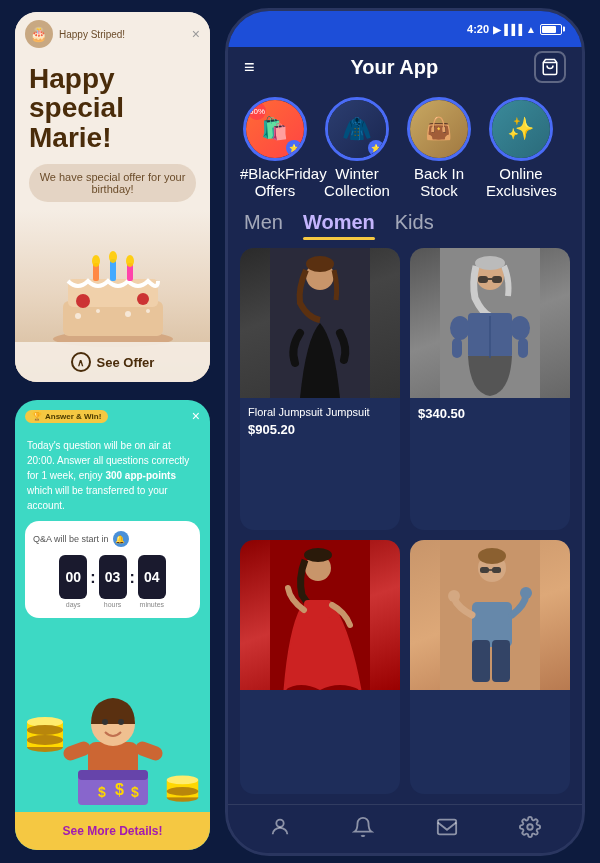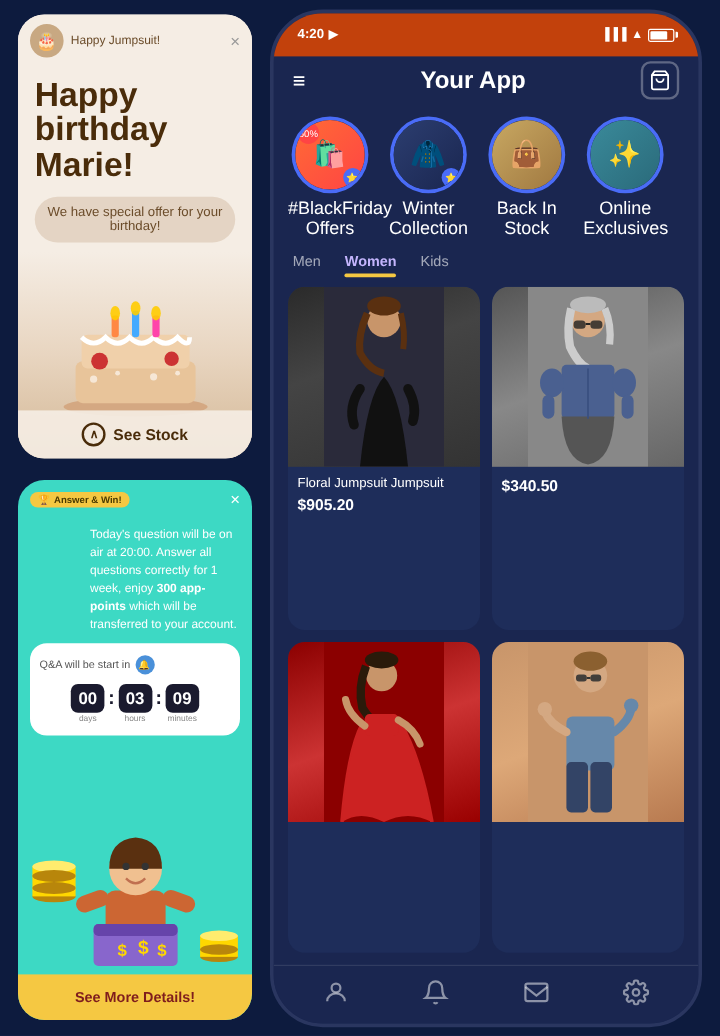--- a/index.html
+++ b/index.html
@@ -140,21 +140,20 @@
       margin-left: auto;
       font-size: 14px;
       color: #fff;
       cursor: pointer;
     }
     .qa-text {
       padding: 6px 12px 8px;
       font-size: 10px;
       color: #fff;
       line-height: 1.5;
-      margin-left: 48px;
     }
     .qa-text strong {
       font-weight: 900;
     }
     .qa-countdown-box {
       margin: 0 10px;
       background: #fff;
       border-radius: 14px;
       padding: 10px 8px;
     }
@@ -182,21 +181,21 @@
       display: flex;
       flex-direction: column;
       align-items: center;
     }
     .qa-time-value {
       background: #1a1a2e;
       color: #fff;
       font-size: 14px;
       font-weight: 700;
       border-radius: 6px;
-      width: 28px; height: 24px;
+      width: 28px; height: 44px;
       display: flex; align-items: center; justify-content: center;
     }
     .qa-time-label {
       font-size: 7px;
       color: #888;
       margin-top: 2px;
     }
     .qa-colon {
       font-size: 16px;
       font-weight: 700;
@@ -226,45 +225,45 @@
       right: 10px;
       width: 35px;
     }
     .qa-see-more {
       background: #f5c842;
       margin: 0;
       padding: 12px;
       text-align: center;
       font-size: 12px;
       font-weight: 700;
-      color: #7f1d1d;
+      color: #a21caf;
       cursor: pointer;
     }
 
     
     .phone-mockup {
       position: absolute;
       top: 8px;
       left: 225px;
       width: 360px;
       height: 848px;
       background: #1a2650;
       border-radius: 44px;
       border: 3px solid #2a3660;
       overflow: hidden;
       display: flex;
       flex-direction: column;
     }
     .phone-notch {
-      background: #c2410c;
+      background: #1d4ed8;
       height: 36px;
       display: flex;
       align-items: center;
       padding: 0 20px;
-      justify-content: space-between;
+      justify-content: flex-end;
     }
     .phone-status-left {
       font-size: 11px;
       color: #fff;
       font-weight: 600;
       display: flex; align-items: center; gap: 4px;
     }
     .phone-status-right {
       display: flex; align-items: center; gap: 4px;
     }
@@ -362,21 +361,21 @@
     }
 
     
     .tabs-row {
       display: flex;
       gap: 20px;
       padding: 4px 16px 0;
       align-items: center;
     }
     .tab-item {
-      font-size: 12px;
+      font-size: 20px;
       color: rgba(255,255,255,0.6);
       cursor: pointer;
       padding-bottom: 4px;
     }
     .tab-item.active {
       color: #c4b5fd;
       font-weight: 700;
       position: relative;
     }
     .tab-item.active::after {
@@ -471,27 +470,27 @@
     .prod-img-4 {
       background: linear-gradient(160deg, #c8956a 0%, #dda878 50%, #b87a50 100%);
     }
   </style>
 </head>
 <body>
 
 <div class="birthday-card">
   <div class="bc-header">
     <div class="bc-avatar">🎂</div>
-    <span class="bc-username">Happy Jumpsuit!</span>
+    <span class="bc-username">Happy Striped!</span>
     <span class="bc-close">×</span>
   </div>
   <div class="bc-title-area">
     <div class="bc-title">
       <span>Happy</span><br>
-      <span>birthday</span><br>
+      <span>special</span><br>
       <span>Marie!</span>
     </div>
   </div>
   <div class="bc-subtitle-bubble">We have special offer for your birthday!</div>
   <div class="bc-image-area">
     <div class="bc-cake">
       <svg class="cake-svg" viewBox="0 0 130 110" xmlns="http://www.w3.org/2000/svg">
 
         <ellipse cx="65" cy="98" rx="60" ry="8" fill="#d4a882"></ellipse>
 
@@ -513,21 +512,21 @@
         <circle cx="95" cy="58" r="6" fill="#cc3333"></circle>
 
         <circle cx="30" cy="75" r="3" fill="#fff" opacity="0.6"></circle>
         <circle cx="50" cy="70" r="2" fill="#fff" opacity="0.6"></circle>
         <circle cx="80" cy="73" r="3" fill="#fff" opacity="0.6"></circle>
         <circle cx="100" cy="70" r="2" fill="#fff" opacity="0.6"></circle>
       </svg>
     </div>
     <div class="bc-see-offer">
       <div class="chevron-up">∧</div>
-      <span>See Stock</span>
+      <span>See Offer</span>
     </div>
   </div>
 </div>
 
 <div class="qa-card">
   <div class="qa-header">
     <div class="qa-badge">
       <span>🏆</span>
       <span>Answer &amp; Win!</span>
     </div>
@@ -546,21 +545,21 @@
         <div class="qa-time-value">00</div>
         <div class="qa-time-label">days</div>
       </div>
       <div class="qa-colon">:</div>
       <div class="qa-time-block">
         <div class="qa-time-value">03</div>
         <div class="qa-time-label">hours</div>
       </div>
       <div class="qa-colon">:</div>
       <div class="qa-time-block">
-        <div class="qa-time-value">09</div>
+        <div class="qa-time-value">04</div>
         <div class="qa-time-label">minutes</div>
       </div>
     </div>
   </div>
   <div class="qa-illustration">
 
     <svg class="qa-coins-left" viewBox="0 0 40 60" xmlns="http://www.w3.org/2000/svg">
       <ellipse cx="20" cy="55" rx="18" ry="5" fill="#b8860b"></ellipse>
       <rect x="2" y="30" width="36" height="25" fill="#ffd700"></rect>
       <ellipse cx="20" cy="30" rx="18" ry="5" fill="#ffec6e"></ellipse>

